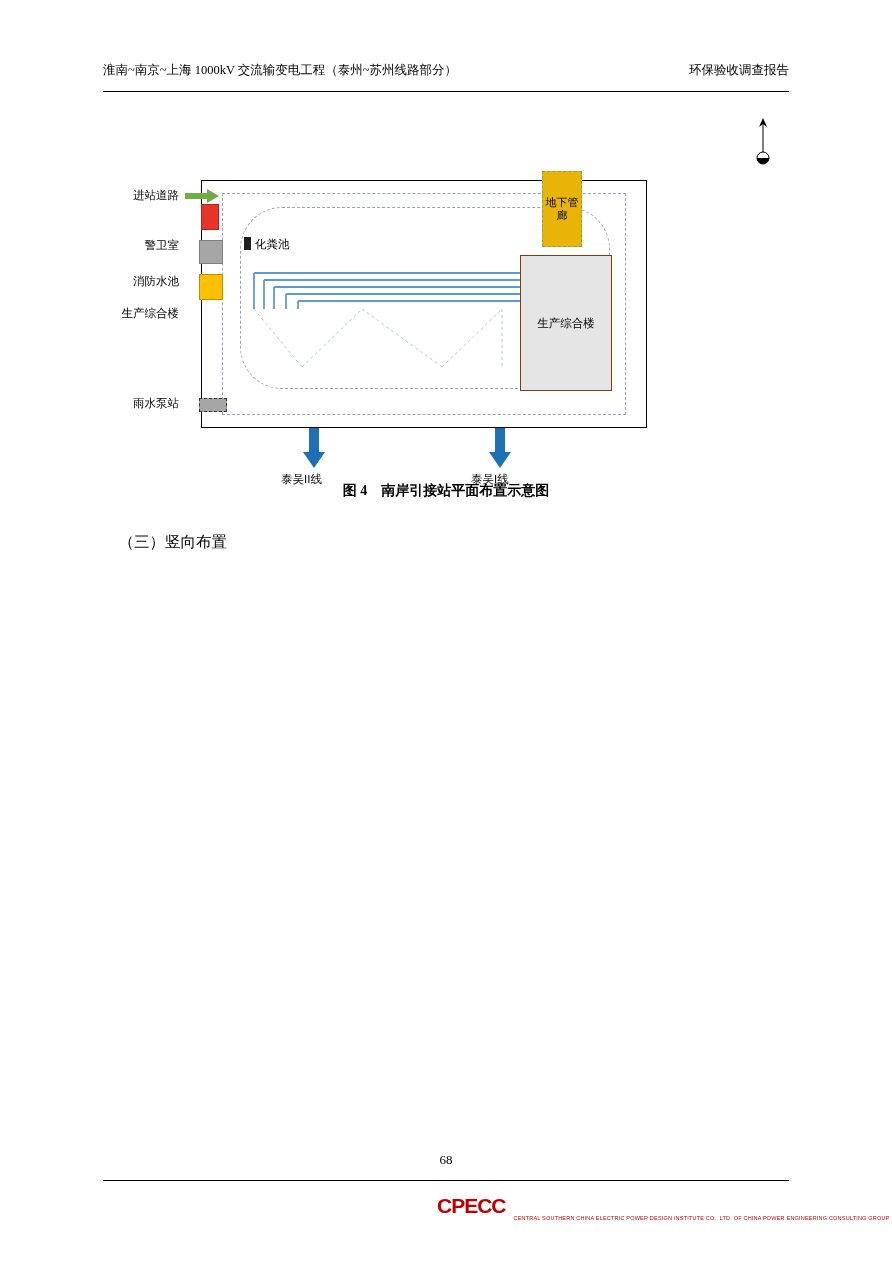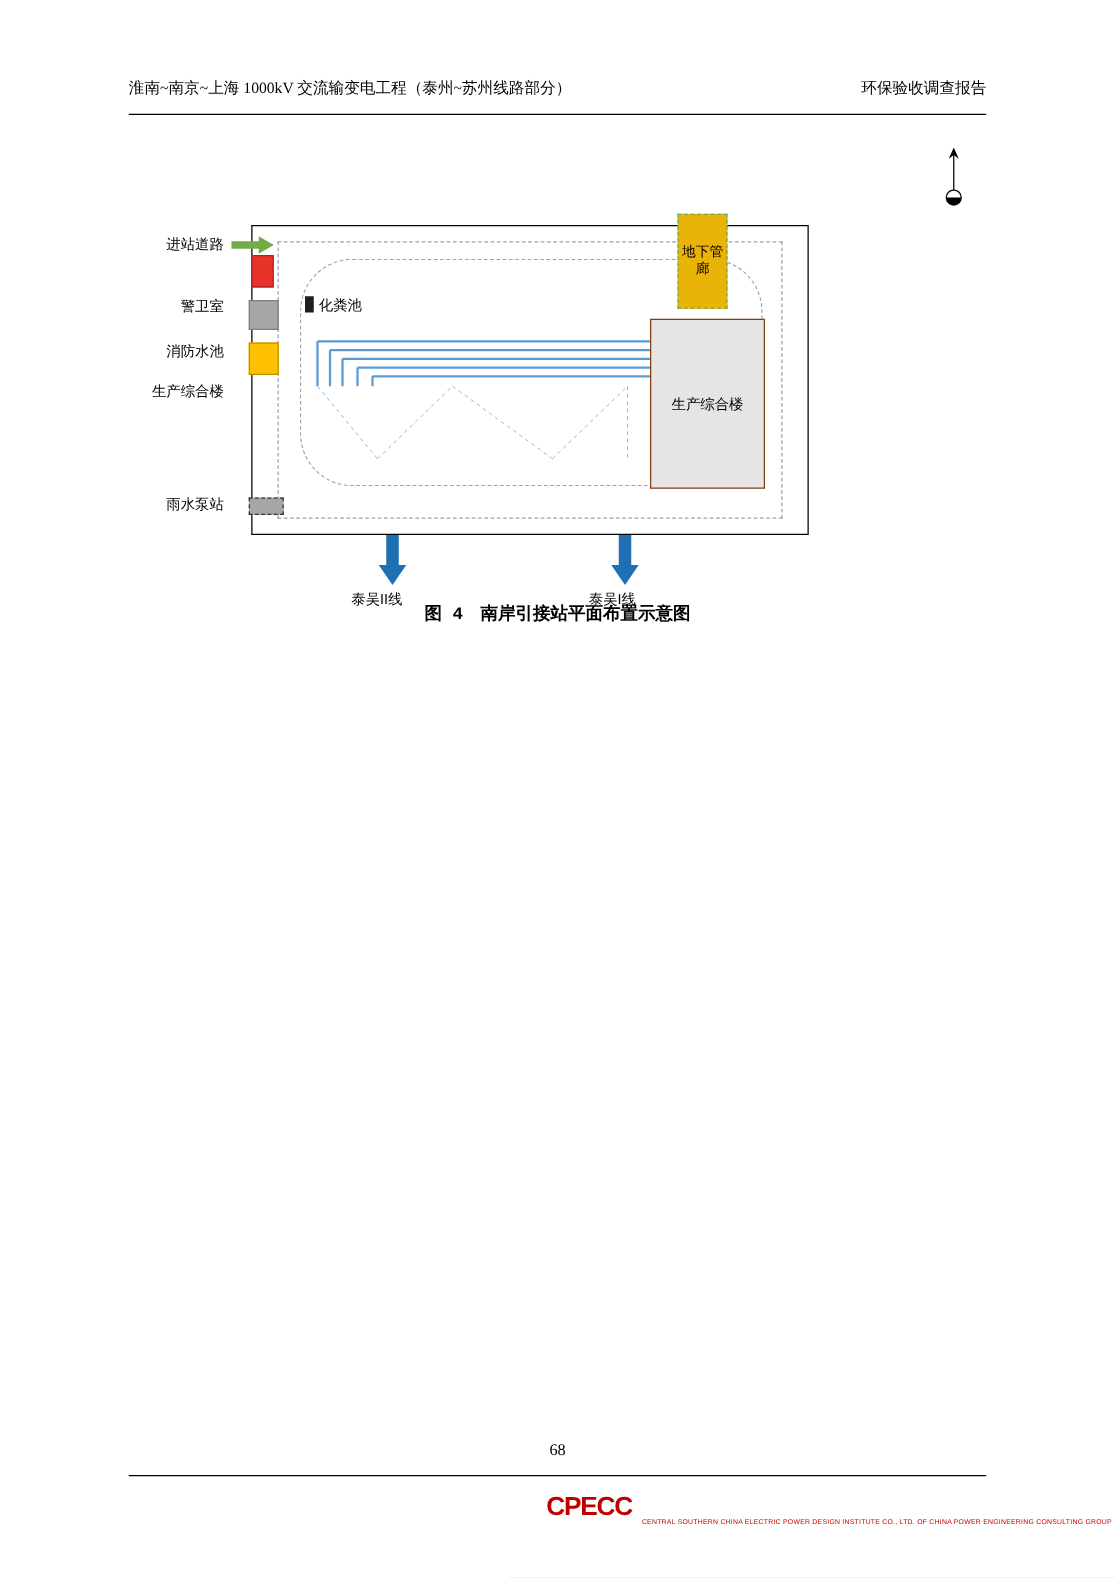--- a/index.html
+++ b/index.html
@@ -146,21 +146,21 @@
     font-family: "Liberation Sans", sans-serif;
     font-size: 11.5px;
     white-space: nowrap;
   }
   .fig-caption {
     position: absolute;
     left: 0;
     top: 372px;
     width: 686px;
     text-align: center;
-    font-family: Liberation Mono, monospace;
+    font-family: Liberation Serif, serif;
     font-weight: bold;
     font-size: 14px;
   }
   
   .body {
     position: absolute;
     left: 103px;
     top: 527px;
     width: 686px;
     font-size: 15.5px;
@@ -302,20 +302,21 @@
       <path d="M6 0 L16 0 L16 24 L22 24 L11 40 L0 24 L6 24 Z" fill="#1f6fb5"></path>
     </svg>
 
     <div class="line-label" style="left:178px; top:362px;">泰吴II线</div>
     <div class="line-label" style="left:368px; top:362px;">泰吴I线</div>
 
     <div class="fig-caption">图 4　南岸引接站平面布置示意图</div>
   </div>
 
   <div class="body">
+    <p class="sub-head">（三）竖向布置</p>
   </div>
 
   <div class="page-num">68</div>
   <div class="footer-rule"></div>
   <div class="footer-logo">
     <span class="logo-mark">CPECC</span>
     <span>
       <br>
       <span class="logo-text-en">CENTRAL SOUTHERN CHINA ELECTRIC POWER DESIGN INSTITUTE CO., LTD. OF CHINA POWER ENGINEERING CONSULTING GROUP</span>
     </span>

